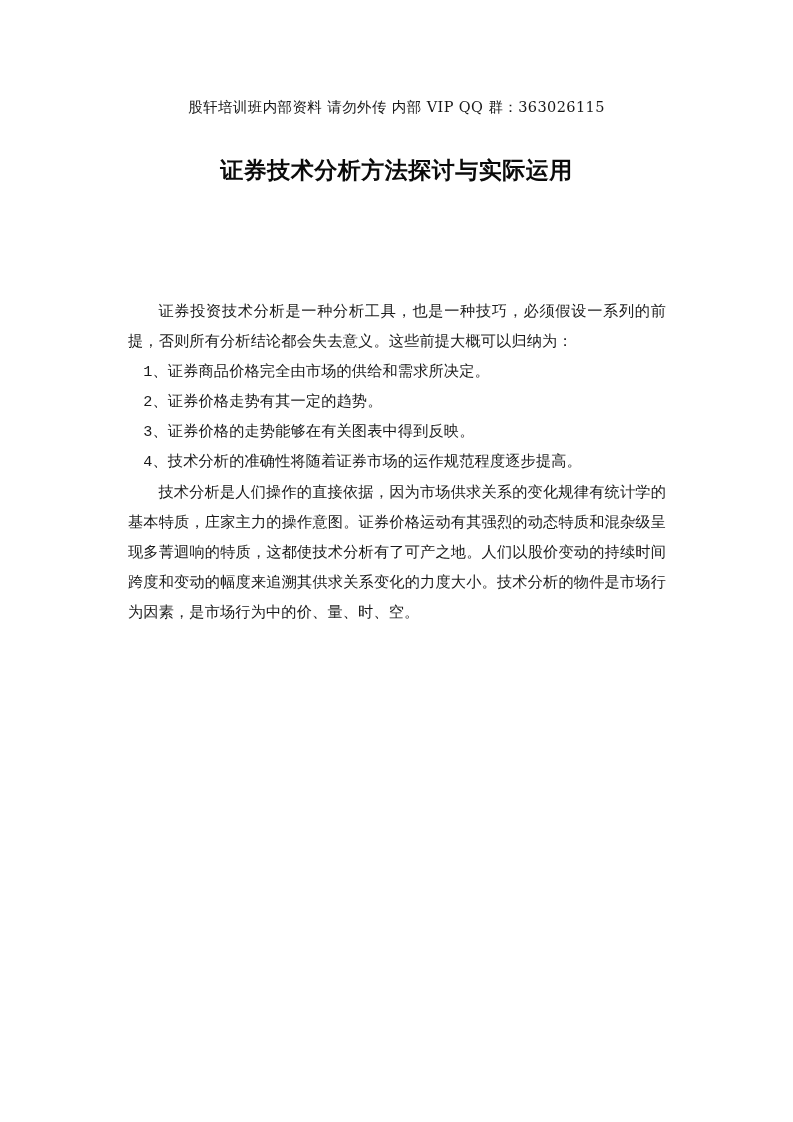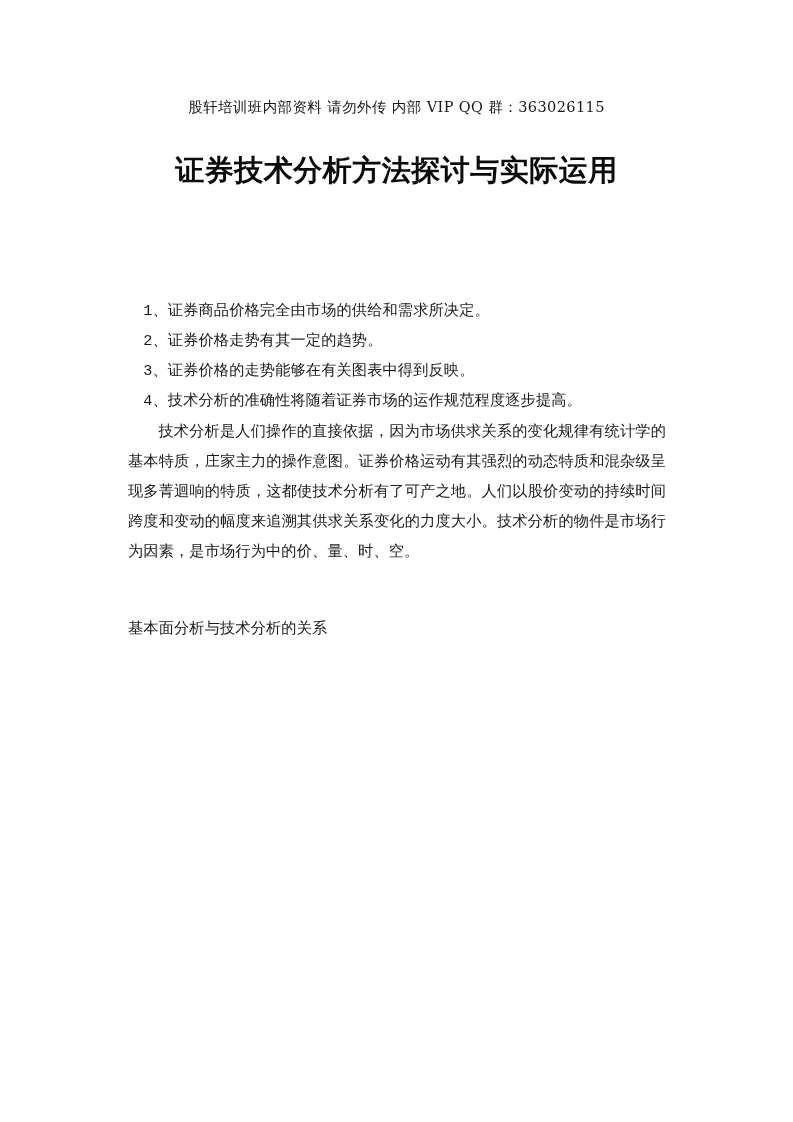--- a/index.html
+++ b/index.html
@@ -40,21 +40,21 @@
 
   
   .title-block {
     position: absolute;
     left: 0;
     top: 104px;
     width: 793px;
     text-align: center;
   }
   .doc-title {
-    font-size: 29px;
+    font-size: 23px;
     font-weight: bold;
     letter-spacing: 0.5px;
     line-height: 44px;
     color: #0b0b0b;
     white-space: nowrap;
   }
   .doc-author {
     margin-top: 18px;
     font-size: 27px;
     font-weight: bold;
@@ -109,30 +109,30 @@
 
   <div class="doc-header">股轩培训班内部资料 请勿外传  内部 VIP QQ 群：363026115</div>
 
   <div class="title-block">
     <div class="doc-title">证券技术分析方法探讨与实际运用</div>
   </div>
 
   <div class="content">
 
 
+    <p class="para indent">证券投资技术分析是一种分析工具，也是一种技巧，必须假设一系列的前提，否则所有分析结论都会失去意义。这些前提大概可以归纳为：</p>
 
     <p class="list-item">1、证券商品价格完全由市场的供给和需求所决定。</p>
     <p class="list-item">2、证券价格走势有其一定的趋势。</p>
     <p class="list-item">3、证券价格的走势能够在有关图表中得到反映。</p>
     <p class="list-item">4、技术分析的准确性将随着证券市场的运作规范程度逐步提高。</p>
 
 
     <p class="para indent">技术分析是人们操作的直接依据，因为市场供求关系的变化规律有统计学的基本特质，庄家主力的操作意图。证券价格运动有其强烈的动态特质和混杂级呈现多菁迴响的特质，这都使技术分析有了可产之地。人们以股价变动的持续时间跨度和变动的幅度来追溯其供求关系变化的力度大小。技术分析的物件是市场行为因素，是市场行为中的价、量、时、空。</p>
 
     <div class="spacer-lg"></div>
 
-    <p class="section-heading">基本面分析与技术分析的关系</p>
 
     <div class="spacer-md"></div>
 
 
   </div>
 </div>
 
 </body></html>

